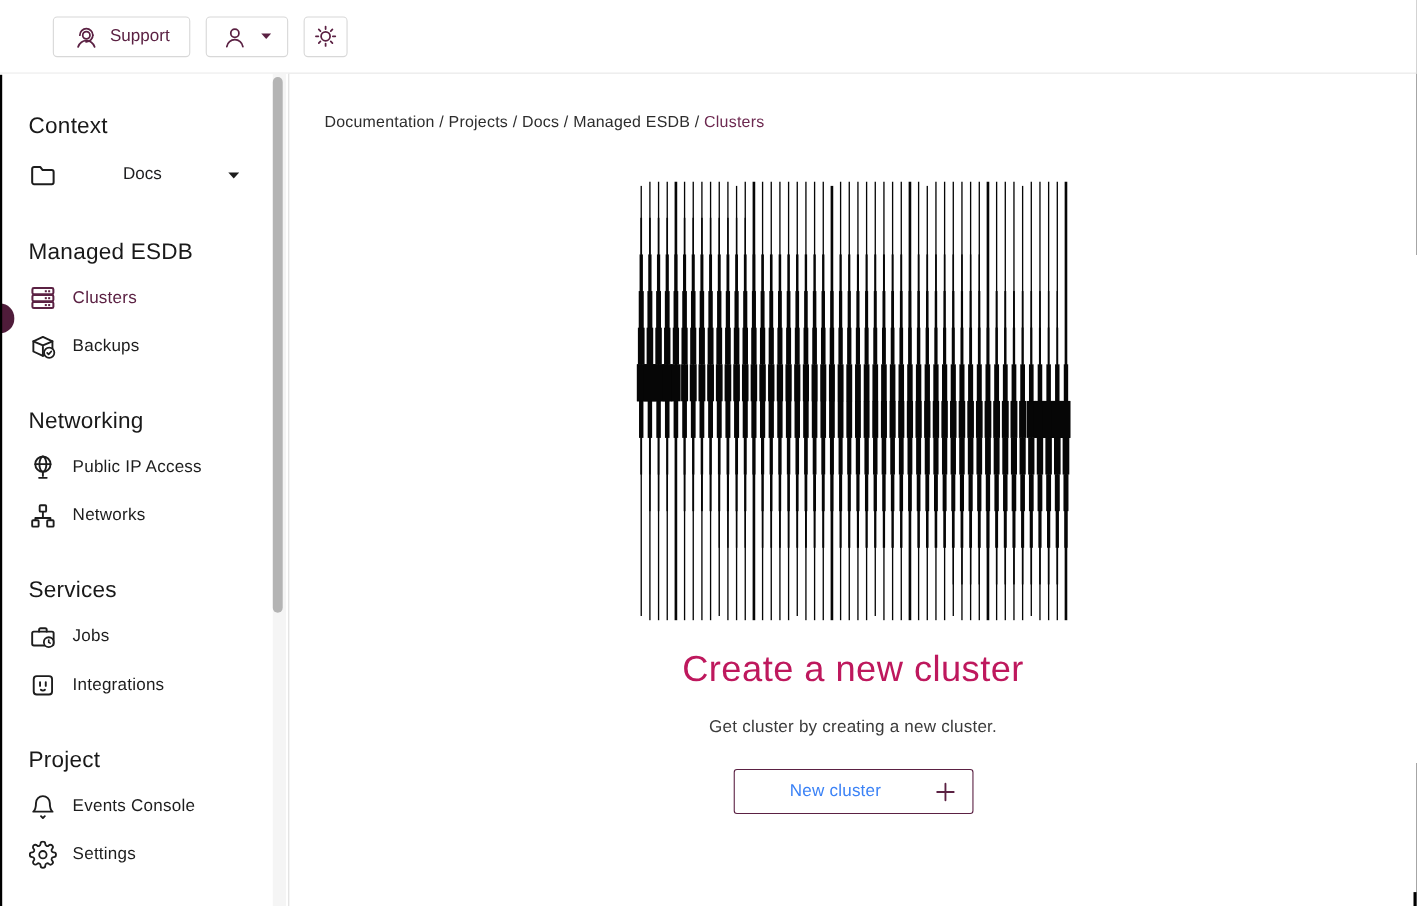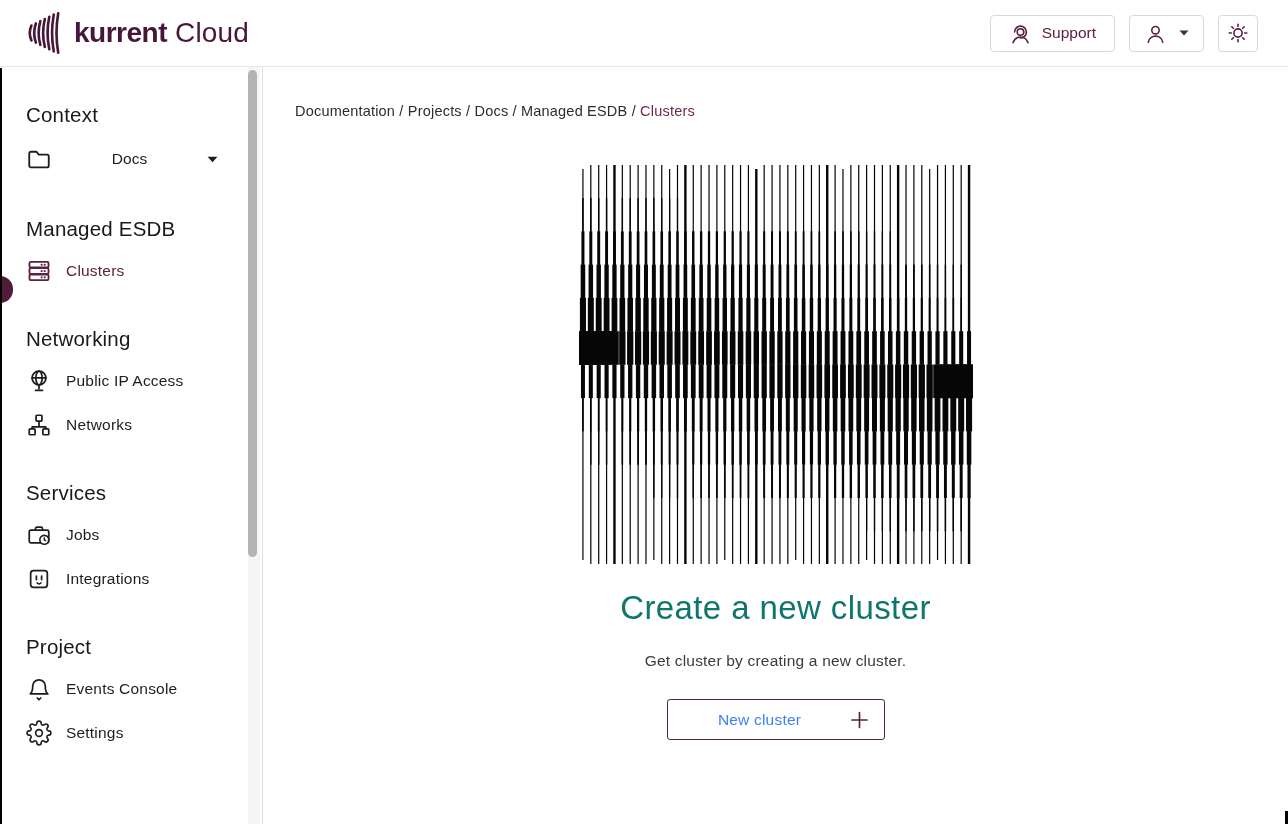--- a/index.html
+++ b/index.html
@@ -47,21 +47,21 @@
     background:#4f1c3a; border-radius:0 13.5px 13.5px 0;
   }
   .scroll-track { position:absolute; top:0; right:2px; width:12px; height:100%; background:#f5f5f5; }
   .scroll-thumb { position:absolute; top:3px; right:3.5px; width:9px; height:487px; background:#b4b4b4; border-radius:5px; }
   
   .main { flex:1; position:relative; }
   .breadcrumb { padding:36px 0 0 32px; font-size:14.5px; font-weight:500; color:#2d2d2d; letter-spacing:0.2px; }
   .breadcrumb .crumb.current { color:#6d2950; }
   .center-col { width:100%; display:flex; flex-direction:column; align-items:center; }
   .art { margin-top:46px; width:394px; height:399px; }
-  .empty-title { margin-top:25px; font-size:33px; font-weight:400; color:#0f766e; letter-spacing:0.4px; }
+  .empty-title { margin-top:25px; font-size:33px; font-weight:400; color:#be185d; letter-spacing:0.4px; }
   .empty-sub { margin-top:25px; font-size:15.5px; color:#3b3b3b; letter-spacing:0.2px; }
   .new-cluster-btn {
     position:relative; margin-top:29px; width:218px; height:41px;
     border:1.5px solid #5b2143; border-radius:3px; background:#fff;
     color:#3b82f6; font-size:15.5px; font-weight:500;
     display:flex; align-items:center; justify-content:center; cursor:pointer;
     font-family:"Liberation Sans", sans-serif; letter-spacing:0.2px;
   }
   .new-cluster-btn .btn-label { margin-right:32px; }
   .new-cluster-btn .btn-plus { position:absolute; right:15px; top:50%; transform:translateY(-50%); display:flex; }
@@ -69,37 +69,20 @@
   .edge-left { position:absolute; left:0; top:68px; bottom:0; width:2px; background:#000; }
   .corner-mark { position:absolute; right:0; bottom:0; width:3px; height:13px; background:#000; }
   svg { display:block; }
 </style>
 </head>
 <body>
 
 <div class="app">
 
   <div class="header">
-    <div class="logo">
-      <svg width="38" height="42" viewBox="0 0 38 48">
-        <g stroke="#47173a" stroke-width="3" fill="none" stroke-linecap="round" id="waves">
-            <path d="M3.5 15.5 C 0.8999999999999999 21.166666666666668, 0.8999999999999999 26.833333333333332, 3.5 32.5"></path>
-            <path d="M8.6 13 C 6 20.333333333333332, 6 27.666666666666668, 8.6 35"></path>
-            <path d="M13.7 10.5 C 11.1 19.5, 11.1 28.5, 13.7 37.5"></path>
-            <path d="M18.799999999999997 8 C 16.199999999999996 18.666666666666668, 16.199999999999996 29.333333333333332, 18.799999999999997 40"></path>
-            <path d="M23.9 5.5 C 21.299999999999997 17.833333333333332, 21.299999999999997 30.166666666666668, 23.9 42.5"></path>
-            <path d="M29 3 C 26.4 17, 26.4 31, 29 45"></path>
-            <path d="M34.099999999999994 1.5 C 31.499999999999993 16.5, 31.499999999999993 31.5, 34.099999999999994 46.5"></path>
-          </g>
-      </svg>
-      <div class="logo-text">
-        <span class="logo-brand">kurrent</span>
-        <span class="logo-product">Cloud</span>
-      </div>
-    </div>
     <div class="header-actions">
       <button class="hbtn">
         <svg width="23" height="23" viewBox="0 0 23 23">
           <g stroke="#5b2143" stroke-width="1.6" fill="none" stroke-linecap="round" stroke-linejoin="round">
             <circle cx="11.5" cy="10" r="3.3"></circle>
             <path d="M5.6 10 a5.9 5.9 0 0 1 11.8 0"></path>
             <path d="M17.4 10 a6 6 0 0 1 -6.2 6"></path>
             <path d="M4 20.6 c1.6 -3.9 4.4 -5.6 7.5 -5.6 s5.9 1.7 7.5 5.6"></path>
           </g>
         </svg>
@@ -160,20 +143,33 @@
                 <rect x="13.6" y="5.4" width="1.7" height="1.7"></rect>
                   <rect x="16.4" y="5.4" width="1.7" height="1.7"></rect>
                 <rect x="13.6" y="11.2" width="1.7" height="1.7"></rect>
                   <rect x="16.4" y="11.2" width="1.7" height="1.7"></rect>
                 <rect x="13.6" y="17" width="1.7" height="1.7"></rect>
                   <rect x="16.4" y="17" width="1.7" height="1.7"></rect>
               </g>
             </svg>
           </span>
           <span>Clusters</span>
+        </div>
+        <div class="side-item">
+          <span class="ic">
+            <svg width="26" height="26" viewBox="0 0 24 24">
+              <g stroke="#1d1d1d" stroke-width="1.6" fill="none" stroke-linecap="round" stroke-linejoin="round">
+                <path d="M4 7.6 L12 4 l8 3.6 v8.6 L12 19.8 4 16.2z"></path>
+                <path d="M4 7.6 l8 3.5 8-3.5 M12 11.1v8.7"></path>
+              </g>
+              <circle cx="17.3" cy="17.3" r="4.3" fill="#fff" stroke="#1d1d1d" stroke-width="1.5"></circle>
+              <path d="M15.6 17.4 l1.2 1.2 2.2-2.4" fill="none" stroke="#1d1d1d" stroke-width="1.5" stroke-linecap="round" stroke-linejoin="round"></path>
+            </svg>
+          </span>
+          <span>Backups</span>
         </div>
       </div>
 
       <div class="side-section">
         <div class="side-section-label">Networking</div>
         <div class="side-item">
           <span class="ic">
             <svg width="26" height="26" viewBox="0 0 24 24">
               <g stroke="#1d1d1d" stroke-width="1.6" fill="none" stroke-linecap="round">
                 <circle cx="12" cy="9.2" r="6.4"></circle>

